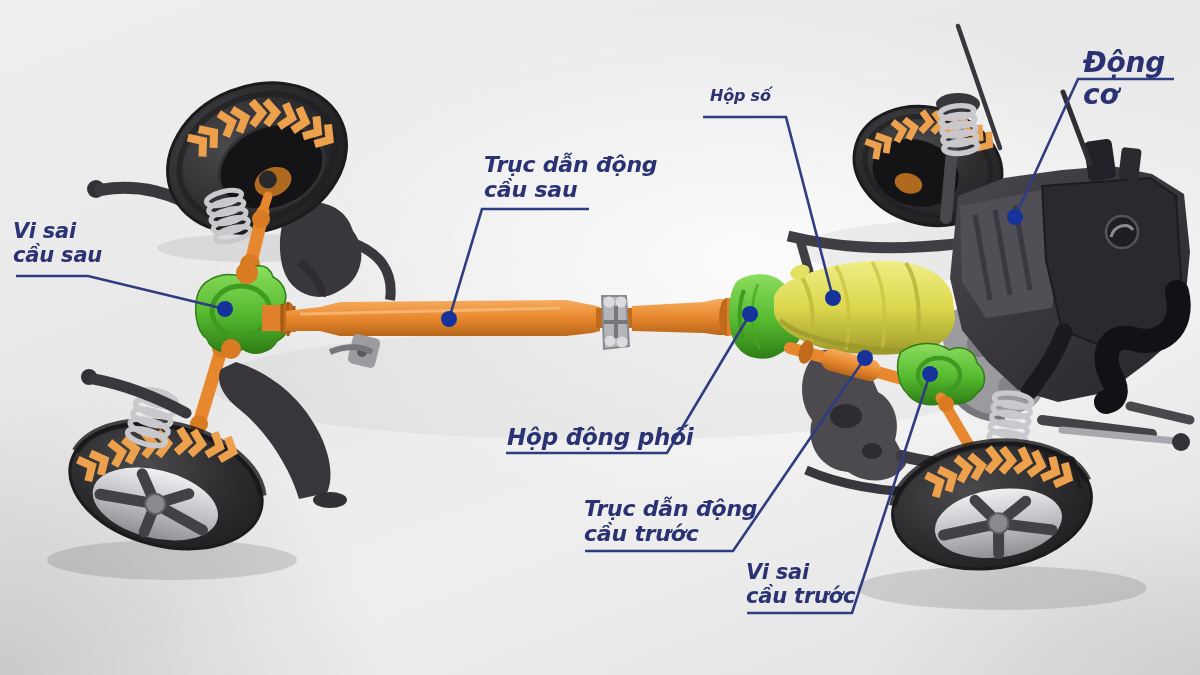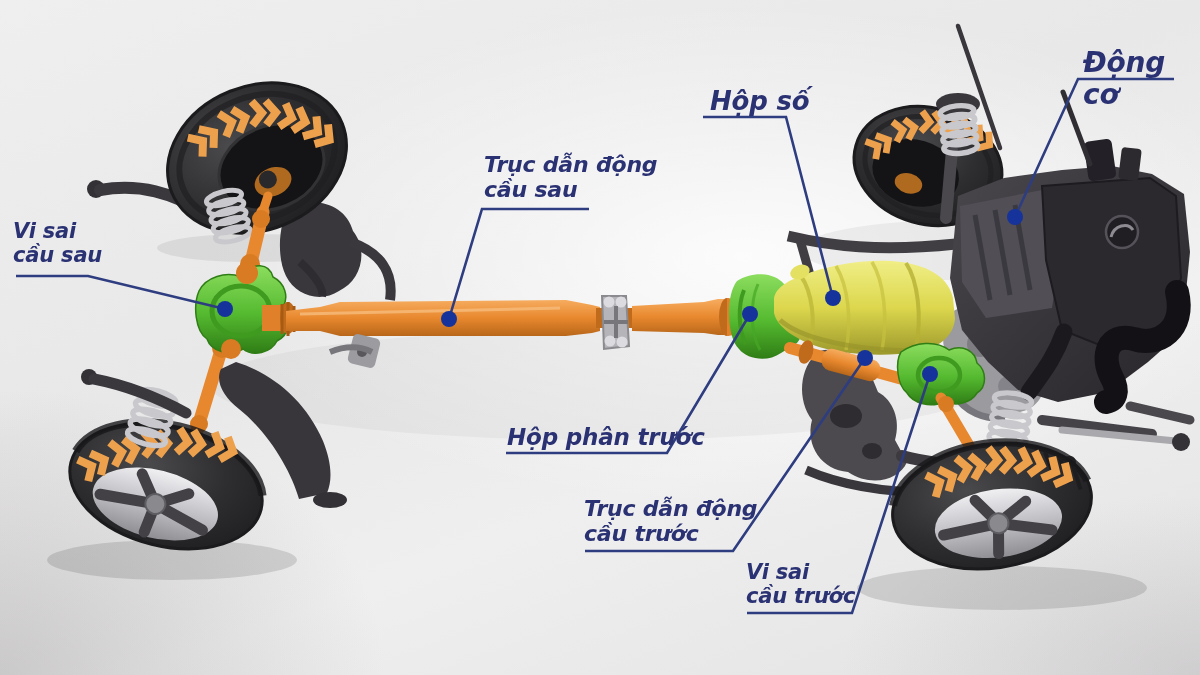--- a/index.html
+++ b/index.html
@@ -294,20 +294,20 @@
     <circle cx="750" cy="314" r="8"></circle>
     <circle cx="865" cy="358" r="8"></circle>
     <circle cx="930" cy="374" r="8"></circle>
   </g>
 </svg>
 
 <div class="lbl" style="left:13px;top:219px;font-size:21px;">Vi sai
 cầu sau</div>
 <div class="lbl" style="left:484px;top:152px;font-size:22px;">Trục dẫn động
 cầu sau</div>
-<div class="lbl" style="left:710px;top:87px;font-size:26px;">Hộp số</div>
+<div class="lbl" style="left:710px;top:87px;font-size:16px;">Hộp số</div>
 <div class="lbl" style="left:1083px;top:47px;font-size:28px;">Động cơ</div>
-<div class="lbl" style="left:507px;top:424px;font-size:23px;">Hộp phân trước</div>
+<div class="lbl" style="left:507px;top:424px;font-size:23px;">Hộp động phối</div>
 <div class="lbl" style="left:584px;top:496px;font-size:22px;">Trục dẫn động
 cầu trước</div>
 <div class="lbl" style="left:746px;top:560px;font-size:21px;">Vi sai
 cầu trước</div>
 </div>
 
 </body></html>

